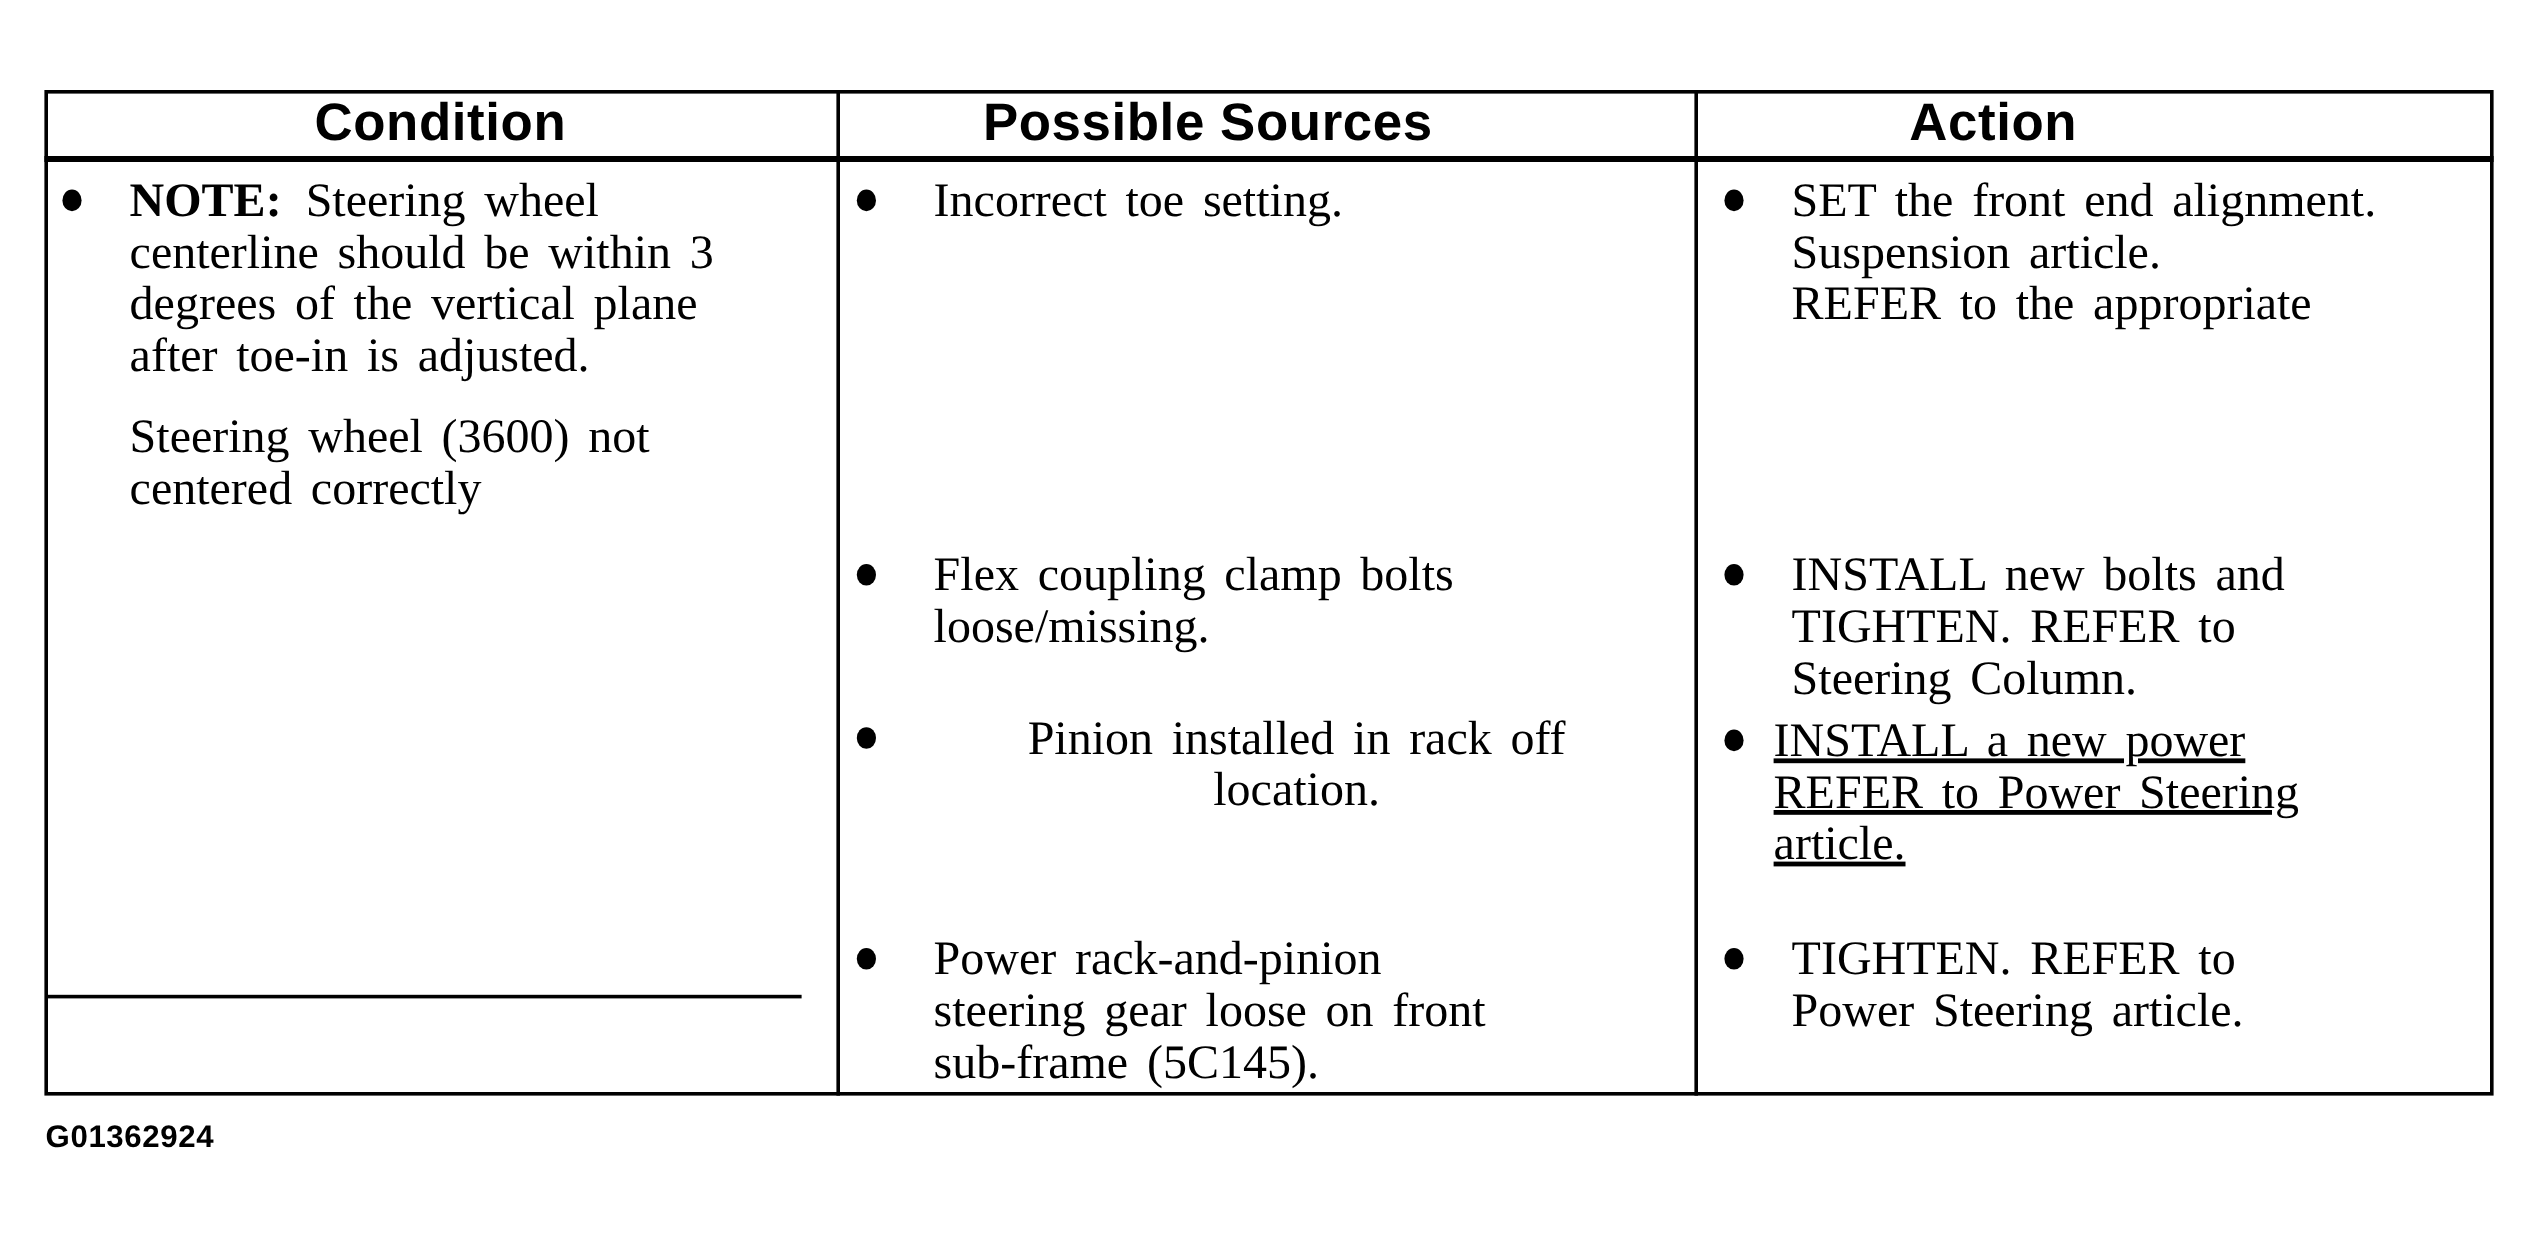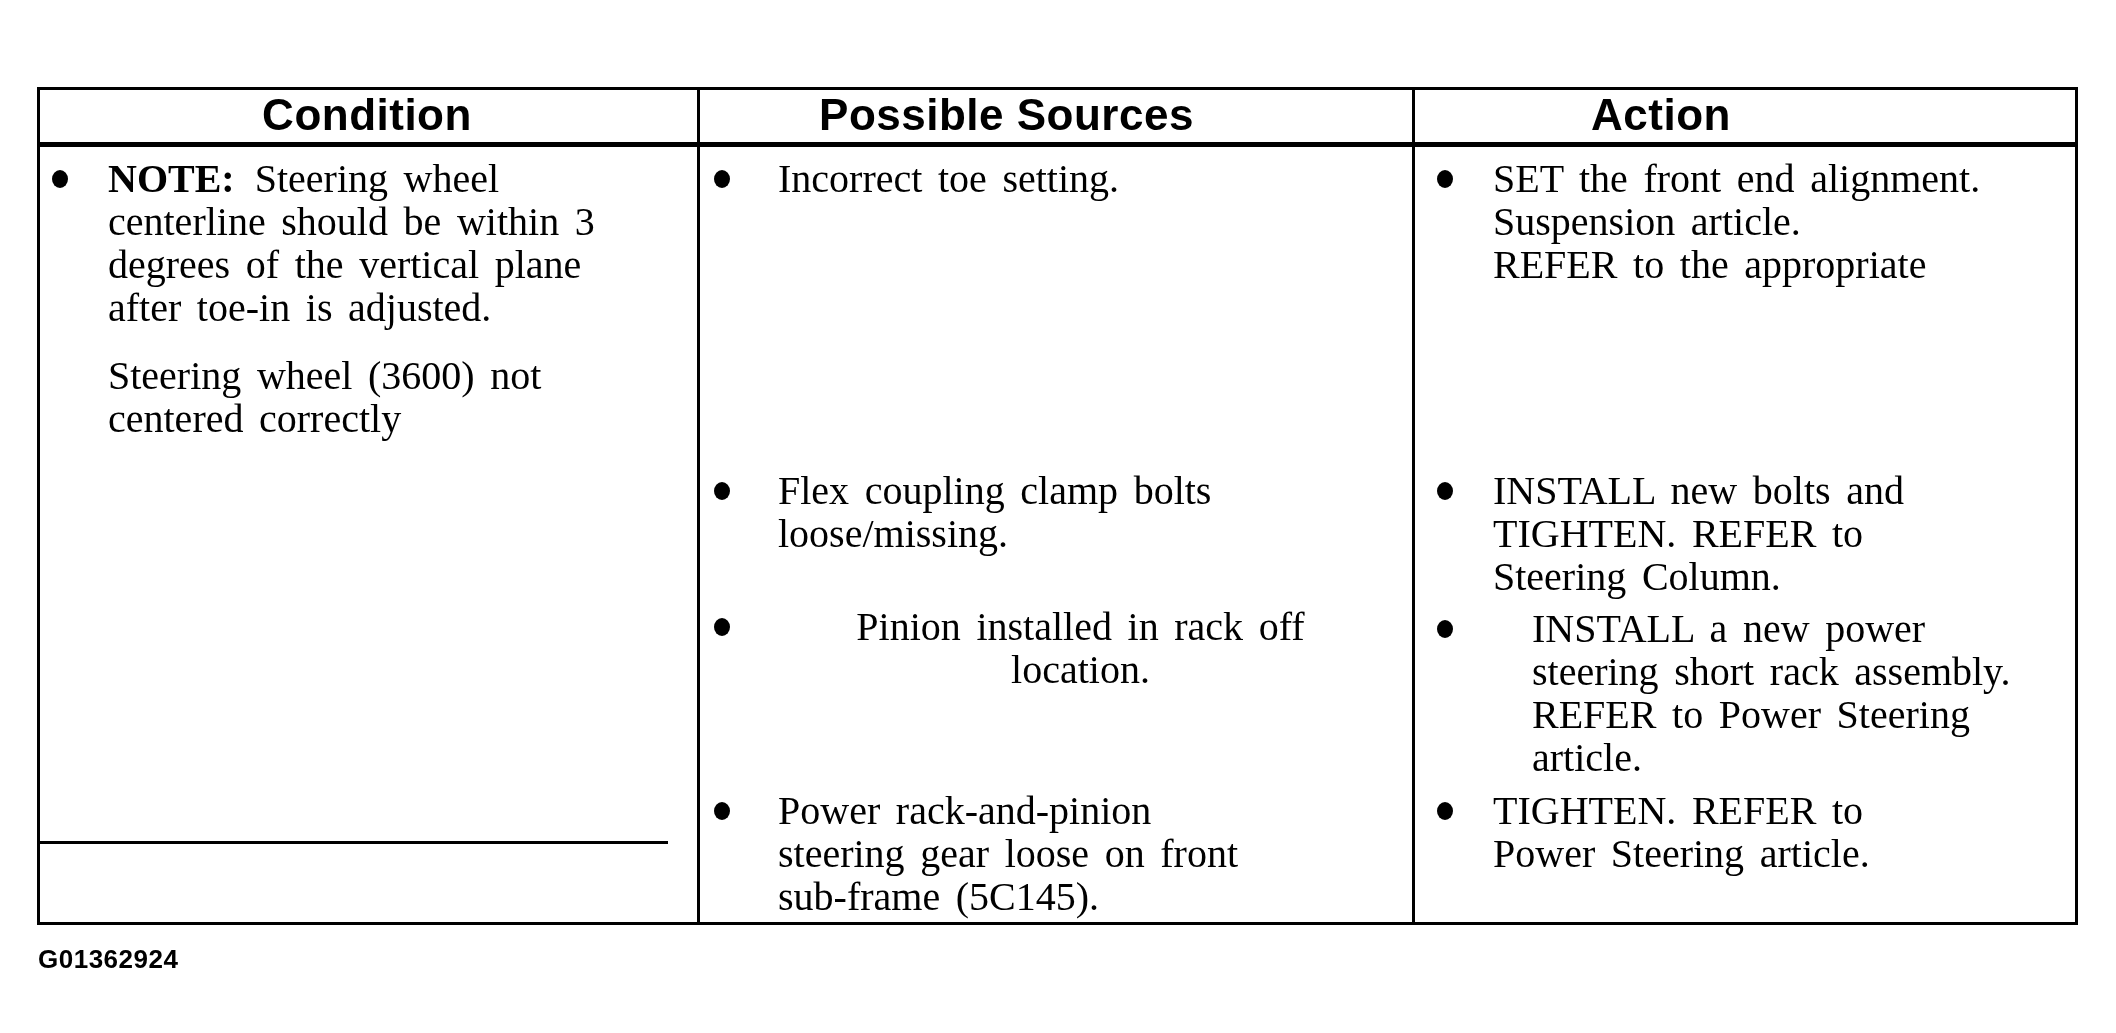--- a/index.html
+++ b/index.html
@@ -8,21 +8,21 @@
     background: #ffffff;
   }
   body {
     width: 2116px;
     height: 1033px;
     position: relative;
     overflow: hidden;
     font-family: "Liberation Serif", serif;
     color: #000;
   }
-  .abs { position: absolute; margin-top: 12px; }
+  .abs { position: absolute; }
 
   
   .table-frame {
     left: 37px; top: 75px;
     width: 2041px; height: 838px;
     border: 3px solid #000;
     box-sizing: border-box;
   }
   .vline { width: 3px; top: 75px; height: 838px; background: #000; }
   .hline { height: 5px; background: #000; }
@@ -122,23 +122,22 @@
 </div>
 
 <div class="abs bullet" style="left:1437px; top:470px;"></div>
 <div class="abs cell-text" style="left:1493px; top:457px; width:565px;">
   <span class="line">INSTALL new bolts and</span>
   <span class="line">TIGHTEN. REFER to</span>
   <span class="line">Steering Column.</span>
 </div>
 
 <div class="abs bullet" style="left:1437px; top:608px;"></div>
-<div class="abs cell-text" style="left:1532px; top:595px; width:565px;">
+<div class="abs cell-text" style="left:1478px; top:595px; width:565px;text-decoration:underline;">
   <span class="line">INSTALL a new power</span>
-  <span class="line">steering short rack assembly.</span>
   <span class="line">REFER to Power Steering</span>
   <span class="line">article.</span>
 </div>
 
 <div class="abs bullet" style="left:1437px; top:790px;"></div>
 <div class="abs cell-text" style="left:1493px; top:777px; width:565px;">
   <span class="line">TIGHTEN. REFER to</span>
   <span class="line">Power Steering article.</span>
 </div>
 

